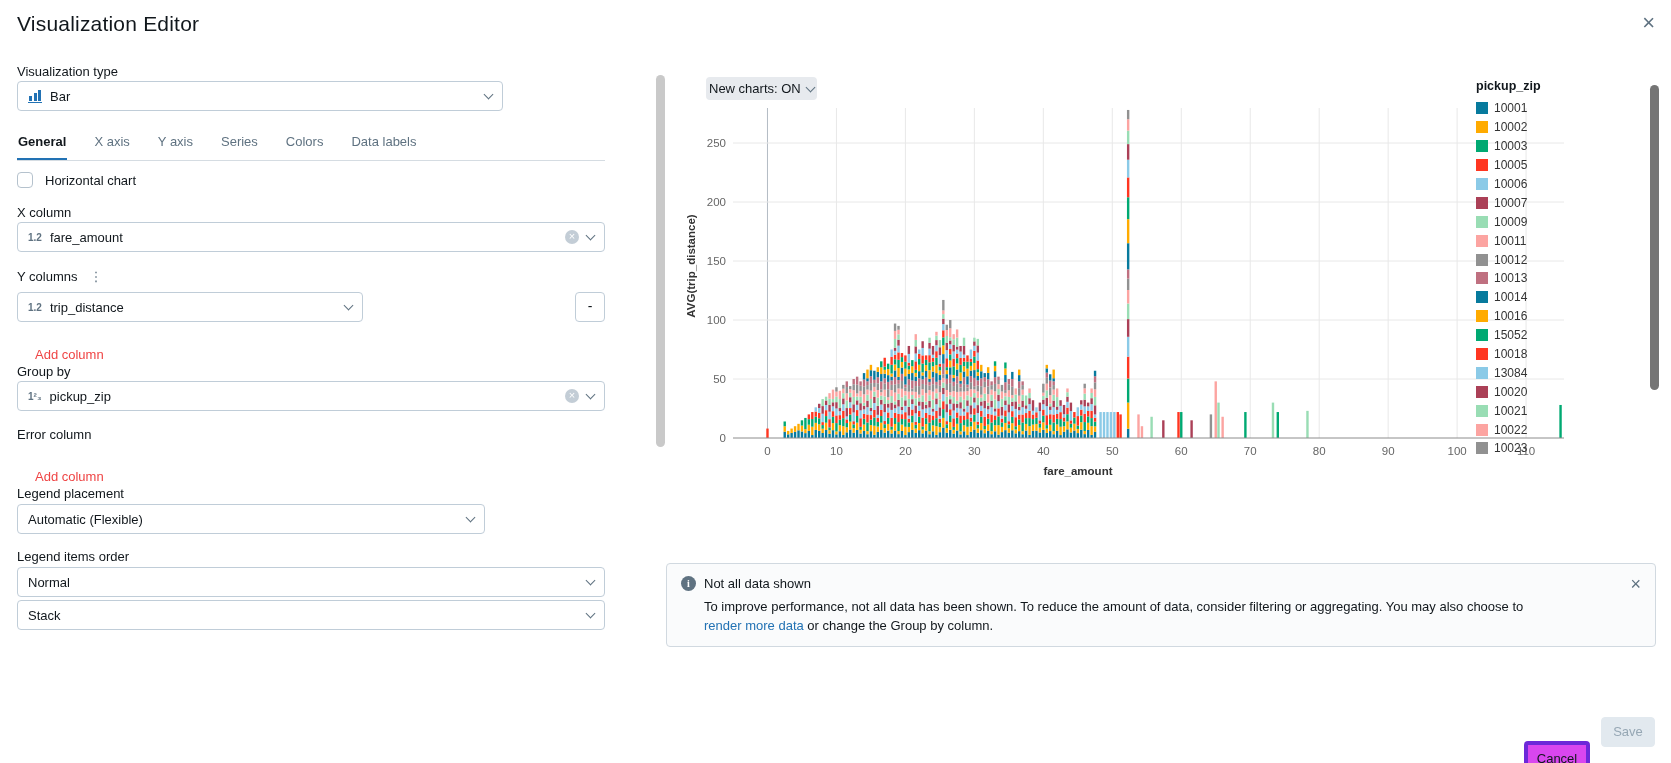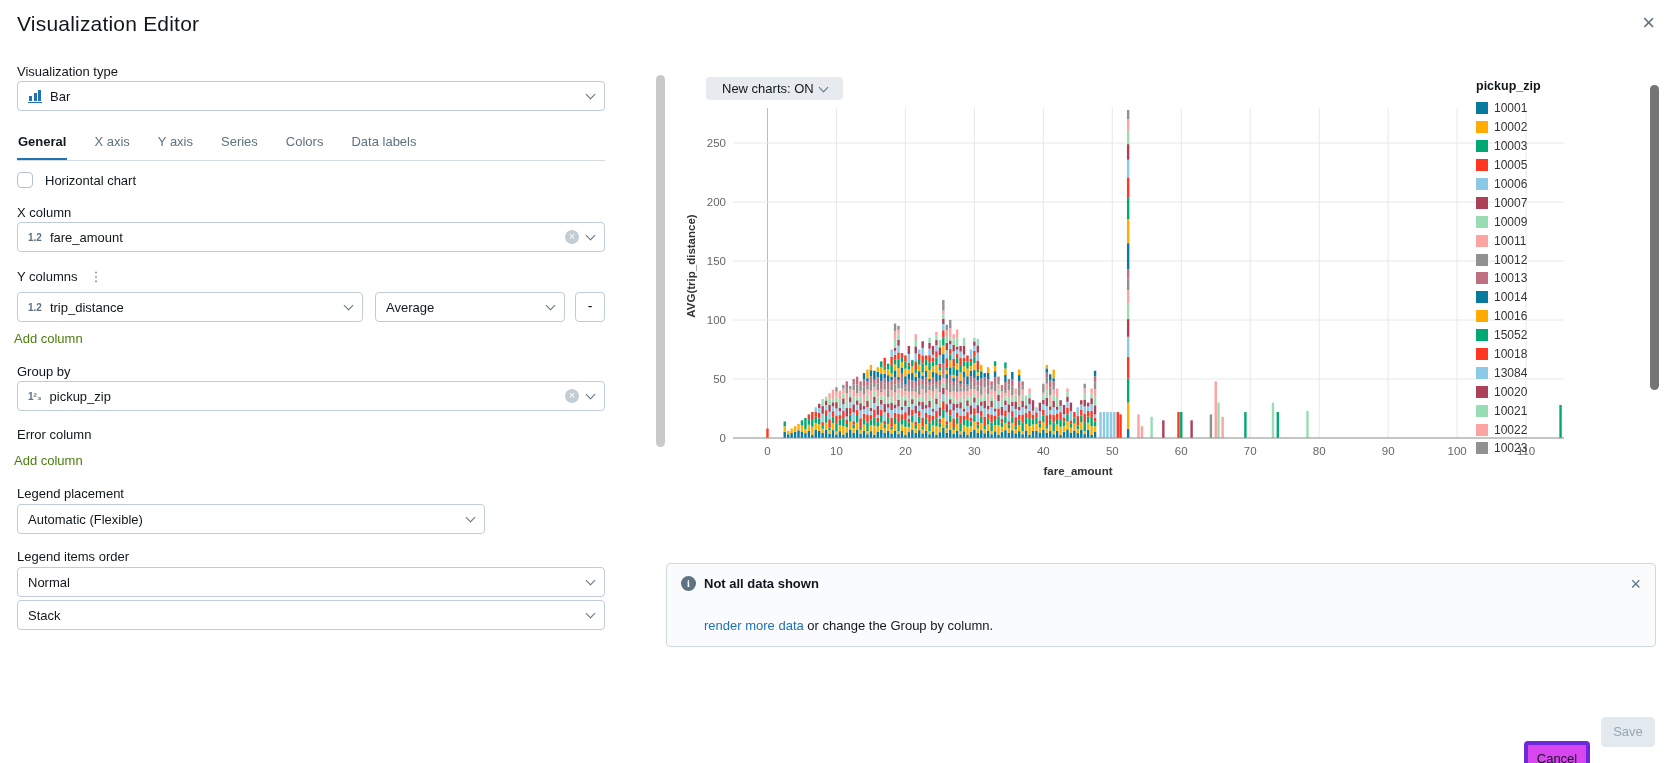--- a/index.html
+++ b/index.html
@@ -20,65 +20,65 @@
     transform:rotate(45deg); margin-left:auto; margin-top:-3px; flex:none; }
   .clear-ic { width:14px; height:14px; border-radius:50%; background:#C3CDD6; color:#fff; font-size:11px;
     line-height:13px; text-align:center; margin-left:auto; margin-right:8px; flex:none; }
   .clear-ic + .chev { margin-left:0; }
   .bar-ic { display:inline-flex; align-items:flex-end; gap:1.5px; height:13px; margin-right:8px; border-bottom:1.5px solid #2272B4; padding:0 1px 1px; }
   .bar-ic i { width:3px; background:#2272B4; display:block; }
   .tabs { position:absolute; left:17px; top:76px; width:588px; display:flex; gap:26px; border-bottom:1px solid #D5DCE2; }
   .tab { font-size:13px; color:#5F7281; padding:4px 1px 9px; cursor:pointer; border-bottom:2px solid transparent; }
   .tab.active { color:#11171C; font-weight:700; border-bottom-color:#2272B4; }
   .checkbox { width:16px; height:16px; border:1px solid #B5C2CD; border-radius:4px; background:#fff; display:inline-block; cursor:pointer; }
-  .link { position:absolute; left:14px; font-size:13px; color:#4d7c0f; cursor:pointer; }
+  .link { position:absolute; left:35px; font-size:13px; color:#ef4444; cursor:pointer;margin-top:16px; }
   .kebab { font-size:13px; color:#5F7281; margin-left:12px; cursor:pointer; }
   .minus-btn { position:absolute; width:30px; height:30px; border:1px solid #C0CDD8; border-radius:4px; background:#fff;
     font-size:14px; color:#11171C; text-align:center; line-height:27px; cursor:pointer; }
 
   
   .scroll-left { left:656px; top:75px; width:9px; height:372px; background:#C9C9C9; border-radius:5px; }
   .scroll-right { left:1650px; top:85px; width:9px; height:305px; background:#757575; border-radius:5px; }
 
   
   .newcharts-pill { left:706px; top:77px; height:23px; background:#E7EAEE; border-radius:4px; display:flex;
-    align-items:center; padding:0 16px; font-size:13px; color:#11171C; cursor:pointer; }
+    align-items:center; padding:0 3px; font-size:13px; color:#11171C; cursor:pointer; }
   .newcharts-pill .chev { margin-left:6px; }
   #chart-svg { left:664px; top:70px; }
   .legend { left:1476px; top:79px; width:70px; }
   .legend-title { font-size:12.5px; font-weight:700; margin-bottom:6px; }
   .legend-item { display:flex; align-items:center; height:18.9px; font-size:12px; color:#333; cursor:pointer; }
   .legend-swatch { width:12px; height:12px; margin-right:6px; flex:none; }
 
   
   .banner { left:666px; top:563px; width:990px; height:84px; background:#FAFBFC; border:1px solid #D1D9E0;
     border-radius:4px; padding:12px 14px 0 14px; }
   .banner-head { display:flex; align-items:center; gap:8px; }
   .info-ic { width:15px; height:15px; border-radius:50%; background:#5F7281; color:#fff; font-size:10px; font-weight:700;
     text-align:center; line-height:15px; font-family:"Liberation Serif", serif; flex:none; }
-  .banner-title { font-size:13px; font-weight:700; }
+  .banner-title { font-size:13px; font-weight:400; }
   .banner-body { margin:6px 0 0 23px; font-size:13px; line-height:19px; color:#11171C; }
   .banner-link { color:#2272B4; cursor:pointer; }
   .banner-close { position:absolute; right:14px; top:10px; font-size:18px; color:#5F7281; cursor:pointer; }
 
   
   .btn { position:absolute; top:717px; height:30px; border-radius:4px; font-size:13px; text-align:center; cursor:pointer; }
   .btn-cancel { left:1524px; width:66px; background:#d946ef; border:4px solid #6d28d9; color:#11171C; line-height:28px;margin-top:24px; }
   .btn-save { left:1601px; width:54px; background:#E2E9EF; border:1px solid #E2E9EF; color:#96A7B4; line-height:28px; }
 </style>
 </head>
 <body>
 
 <div class="abs modal-title">Visualization Editor</div>
 <div class="abs modal-close">×</div>
 
 <div class="abs left-panel">
 
   <div class="fld-label" style="top:10px">Visualization type</div>
-  <div class="select-box" style="left:17px; top:27px; width:588px">
+  <div class="select-box" style="left:17px; top:27px; width:486px">
     <span class="bar-ic">
         <i style="height:5px"></i>
         <i style="height:8px"></i>
         <i style="height:11px"></i>
       </span>
     <span>Bar</span>
     <span class="chev"></span>
   </div>
 
   <div class="tabs" id="tabs-row">
@@ -100,24 +100,20 @@
     <span class="type-ic">1.2</span>
     <span>fare_amount</span>
     <span class="clear-ic">×</span>
     <span class="chev"></span>
   </div>
 
   <div class="fld-label" style="top:215px"><span>Y columns</span><span class="kebab">⋮</span></div>
   <div class="select-box" style="left:17px; top:238px; width:346px">
     <span class="type-ic">1.2</span>
     <span>trip_distance</span>
-    <span class="chev"></span>
-  </div>
-  <div class="select-box" style="left:375px; top:238px; width:190px">
-    <span>Average</span>
     <span class="chev"></span>
   </div>
   <div class="minus-btn" style="left:575px; top:238px">-</div>
   <div class="link" style="top:277px">Add column</div>
 
   <div class="fld-label" style="top:310px">Group by</div>
   <div class="select-box" style="left:17px; top:327px; width:588px">
     <span class="type-ic">1²₃</span>
     <span>pickup_zip</span>
     <span class="clear-ic">×</span>
@@ -1288,20 +1284,20 @@
       </div>
     </div>
 </div>
 
 <div class="abs banner">
   <div class="banner-head">
     <span class="info-ic">i</span>
     <span class="banner-title">Not all data shown</span>
   </div>
   <div class="banner-body">
-    <br>
+    <span>To improve performance, not all data has been shown. To reduce the amount of data, consider filtering or aggregating. You may also choose to</span><br>
     <span class="banner-link">render more data</span><span> or change the Group by column.</span>
   </div>
   <span class="banner-close">×</span>
 </div>
 
 <div class="abs btn btn-cancel">Cancel</div>
 <div class="abs btn btn-save">Save</div>
 
 </body></html>

